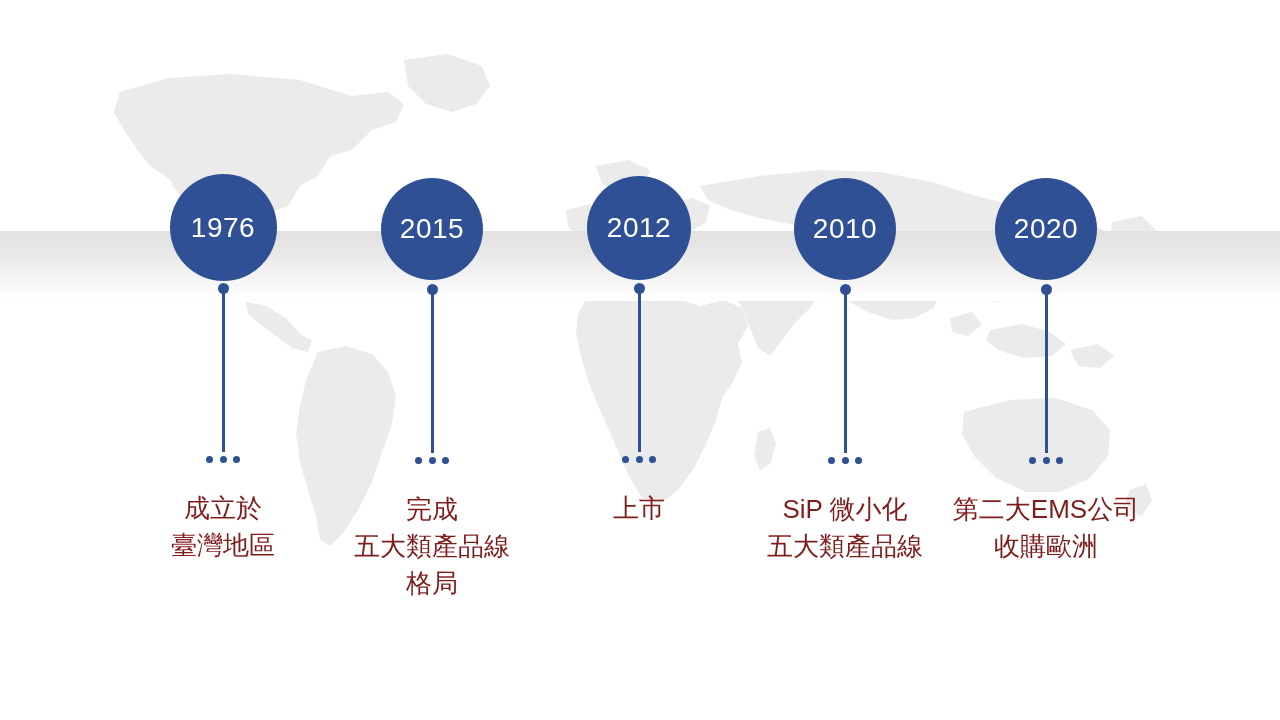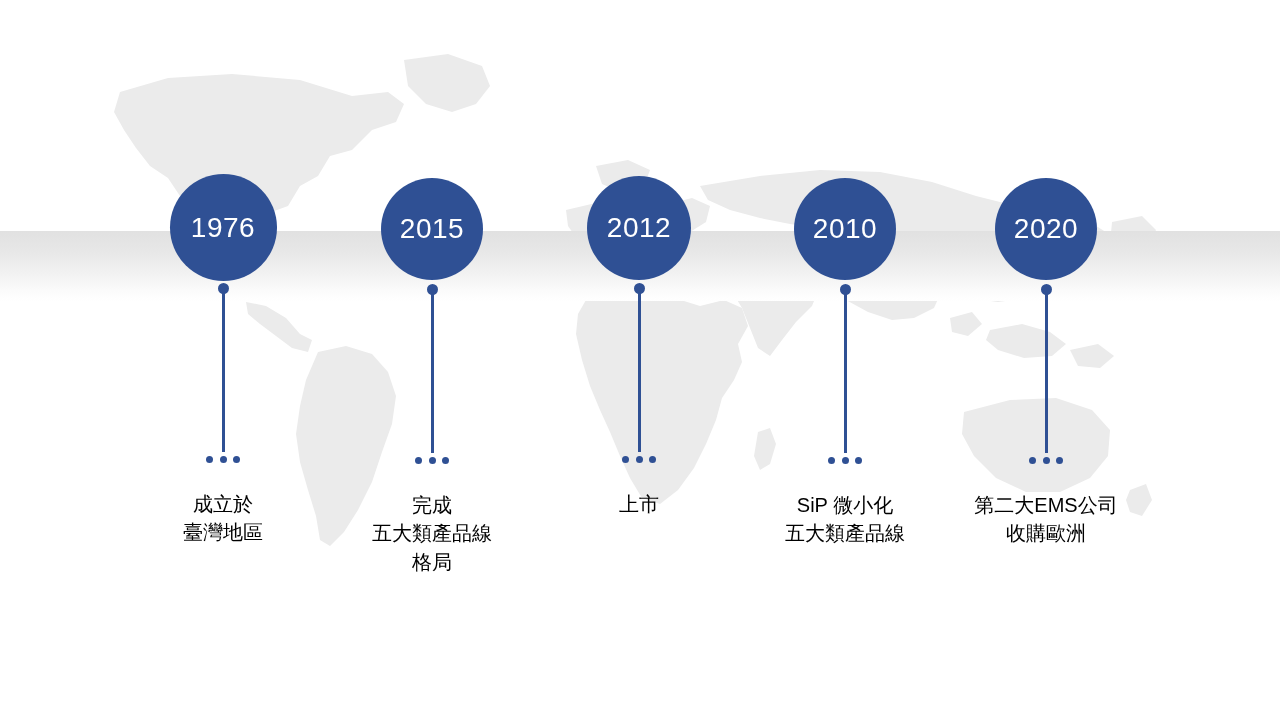--- a/index.html
+++ b/index.html
@@ -107,22 +107,22 @@
     height: 7px;
     border-radius: 50%;
     background: #2f5094;
   }
   .caption {
     position: absolute;
     left: 50%;
     width: 260px;
     margin-left: -130px;
     text-align: center;
-    color: #000000;
-    font-size: 20px;
+    color: #7f1d1d;
+    font-size: 26px;
     line-height: 1.42;
   }
   .caption .line {
     display: block;
     white-space: nowrap;
   }
   .caption.bold {
     font-weight: normal;
   }
 </style>

